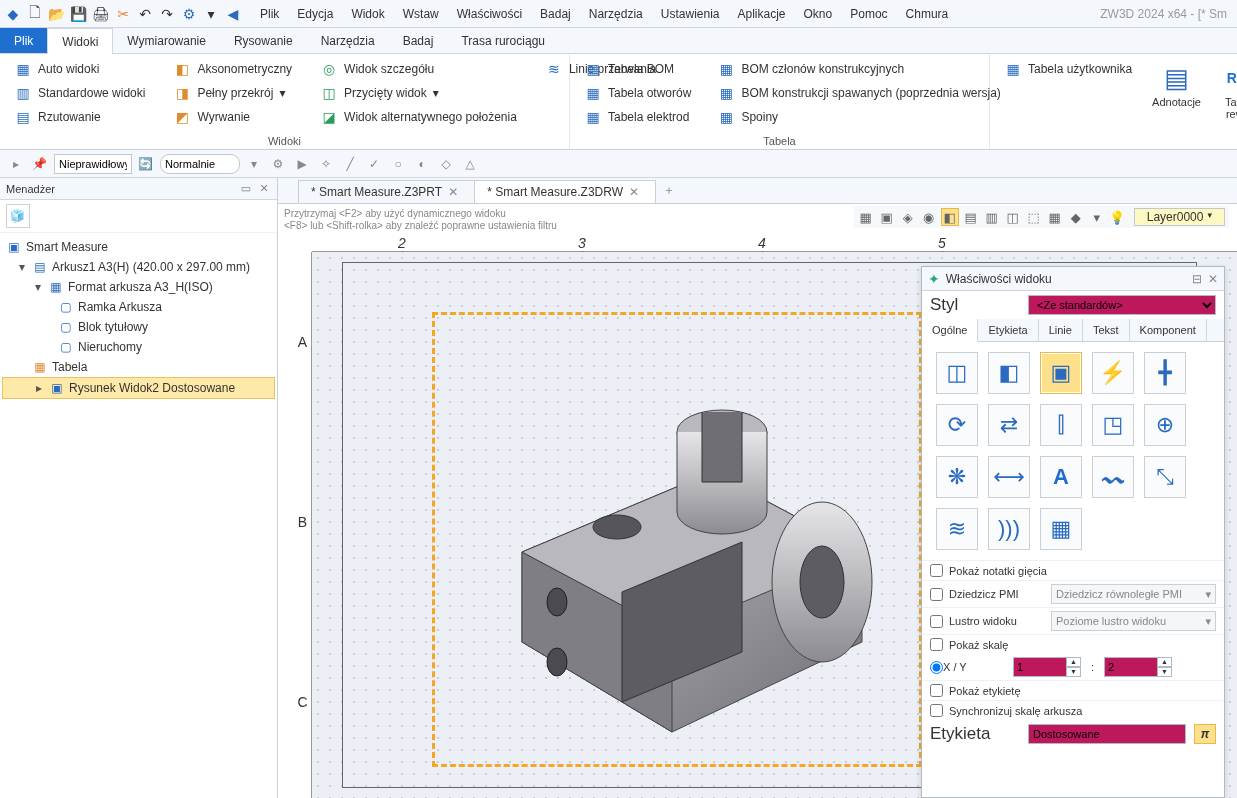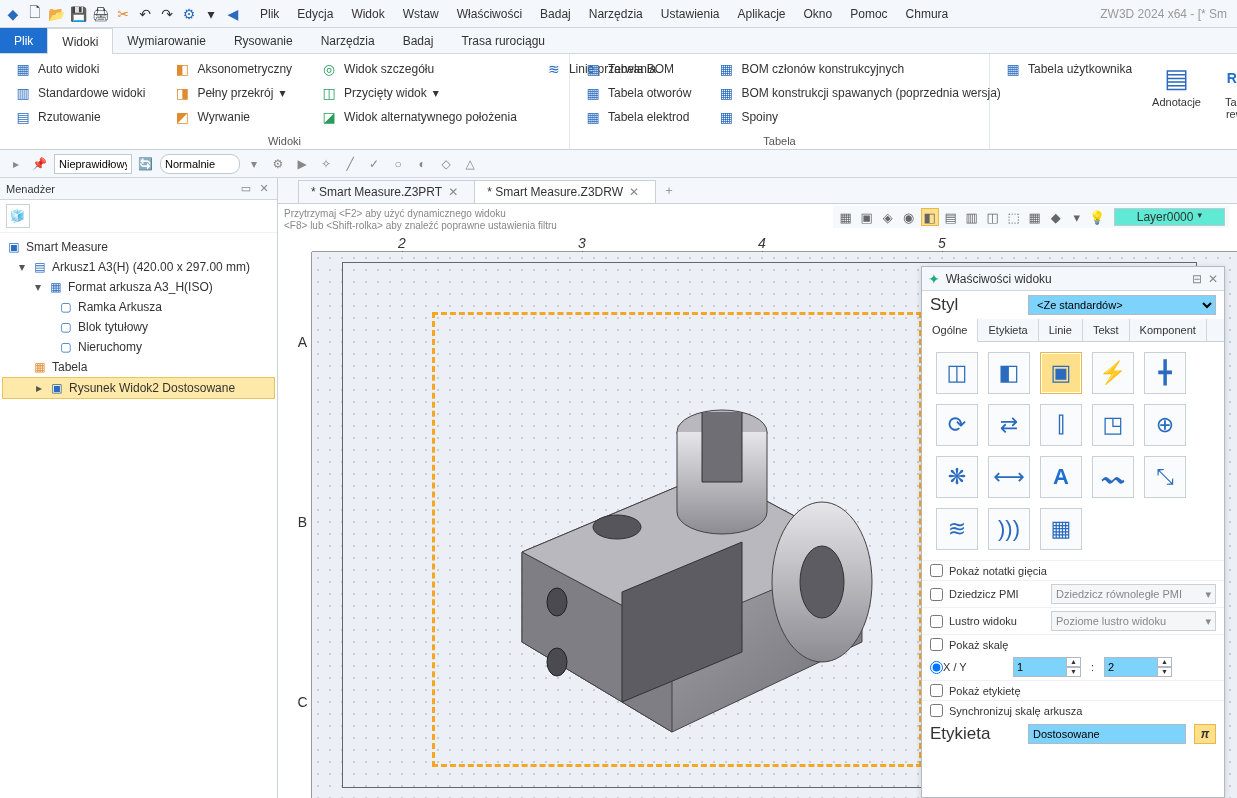--- a/index.html
+++ b/index.html
@@ -51,21 +51,21 @@
 .docarea { flex:1; display:flex; flex-direction:column; background:#f4f8fc; position:relative; }
 .doctabs { height:26px; display:flex; align-items:flex-end; background:#f4f8fc; padding-left:20px; gap:0; border-bottom:1px solid #c8d0d8; }
 .doctabs .dtab { padding:4px 16px 4px 12px; background:#f4f8fc; border:1px solid #c8d0d8; border-bottom:none; margin-right:-1px; display:flex; align-items:center; gap:6px; cursor:pointer; position:relative; }
 .doctabs .dtab.active { background:#fff; }
 .doctabs .dtab .close { color:#888; font-size:12px; cursor:pointer; }
 .doctabs .add { padding:4px 8px; color:#888; cursor:pointer; }
 
 .canvas-wrap { flex:1; position:relative; background:#fff; overflow:hidden; }
 .minitoolbar { position:absolute; top:2px; right:8px; height:22px; display:flex; align-items:center; gap:3px; background:rgba(244,248,252,.9); padding:0 4px; }
 .minitoolbar .micn { width:18px; height:18px; display:flex; align-items:center; justify-content:center; font-size:13px; cursor:pointer; color:#666; }
-.minitoolbar .layer { border:1px solid #c0c8d0; background:#5eead4; padding:1px 22px; display:flex; align-items:flex-start; gap:4px; margin-left:4px; }
+.minitoolbar .layer { border:1px solid #c0c8d0; background:#fef9c3; padding:1px 12px; display:flex; align-items:flex-start; gap:4px; margin-left:4px; }
 
 .hints { position:absolute; top:4px; left:6px; font-size:10px; color:#888; line-height:12px; z-index:1; }
 
 .ruler-h { position:absolute; top:26px; left:34px; right:0; height:22px; background:#fff; border-bottom:1px solid #999; display:flex; align-items:flex-end; font-family:serif; font-style:italic; font-size:14px; }
 .ruler-h .tick { position:relative; width:180px; text-align:center; }
 .ruler-h .tick::after { content:""; position:absolute; left:50%; bottom:-6px; width:1px; height:6px; background:#666; }
 .ruler-v { position:absolute; top:48px; left:16px; width:18px; bottom:0; background:#fff; border-right:1px solid #999; display:flex; flex-direction:column; align-items:center; justify-content:flex-start; font-family:serif; font-size:14px; }
 .ruler-v .vt { height:180px; display:flex; align-items:center; }
 
 .sheet-bg { position:absolute; top:48px; left:34px; right:0; bottom:0; background:#eceff5; background-image: radial-gradient(#c8ccd4 1px, transparent 1px); background-size:12px 12px; }
@@ -76,21 +76,21 @@
 .part-render svg { width:100%; height:100%; }
 
 
 .props { position:absolute; top:266px; right:12px; width:304px; bottom:0; background:#fff; border:1px solid #b0bac4; box-shadow:0 2px 6px rgba(0,0,0,.15); display:flex; flex-direction:column; z-index:5; }
 .props .phdr { height:24px; background:#f4f8fc; border-bottom:1px solid #d0d7de; display:flex; align-items:center; padding:0 6px; gap:6px; }
 .props .phdr .pico { color:#2a7; font-size:14px; }
 .props .phdr .pctrl { margin-left:auto; display:flex; gap:6px; color:#888; }
 .props .phdr .pctrl span { cursor:pointer; }
 .props .row { display:flex; align-items:center; padding:4px 8px; gap:8px; }
 .props .row label { width:90px; font-size:17px; }
-.props select, .props input[type=text] { flex:1; height:20px; border:1px solid #b0bac4; font-size:11px; padding:0 4px; background:#7dd3fc; }
+.props select, .props input[type=text] { flex:1; height:20px; border:1px solid #b0bac4; font-size:11px; padding:0 4px; background:#be185d; }
 .props .tabs { display:flex; border-bottom:1px solid #c8d0d8; background:#f4f8fc; }
 .props .tabs .ptab { padding:5px 10px; font-size:11px; cursor:pointer; border-right:1px solid #d0d7de; }
 .props .tabs .ptab.active { background:#fff; border-bottom:1px solid #fff; margin-bottom:-1px; }
 .props .grid-icons { display:flex; flex-wrap:wrap; gap:10px; padding:10px 14px; }
 .props .grid-icons .gic { width:42px; height:42px; border:1px solid #c8d0d8; background:#f9fbfd; display:flex; align-items:center; justify-content:center; font-size:22px; color:#2a6bbf; cursor:pointer; }
 .props .grid-icons .gic.sel { background:#ffe08a; border-color:#e6b94a; box-shadow:inset 0 0 0 1px #fff; }
 .props .chk-row { display:flex; align-items:center; padding:3px 8px; gap:6px; font-size:11px; border-top:1px solid #eef1f5; }
 .props .chk-row .sel2 { flex:1; height:20px; border:1px solid #c8d0d8; background:#f4f6f8; color:#888; font-size:11px; padding:0 4px; display:flex; align-items:center; justify-content:space-between; }
 .props .radio-row { display:flex; align-items:center; padding:3px 8px; font-size:11px; }
 .props .spin { display:flex; align-items:center; }

